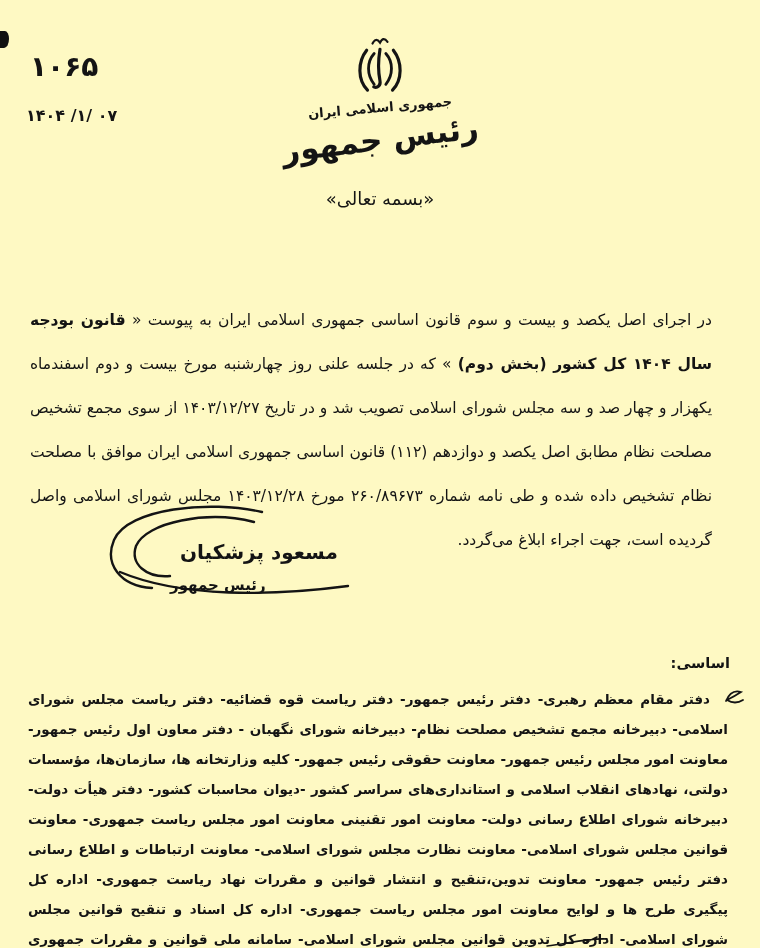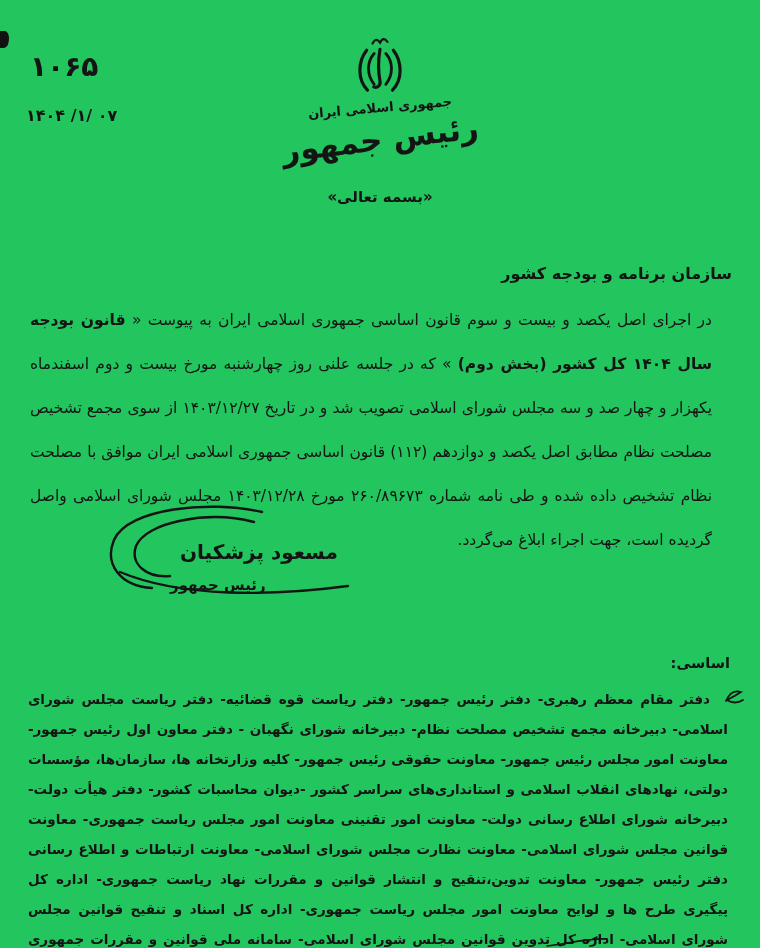--- a/index.html
+++ b/index.html
@@ -1,20 +1,20 @@
 <!DOCTYPE html>
 <html lang="fa"><head>
 <meta charset="utf-8">
 <style>
   html, body { margin: 0; padding: 0; background: #e8e8e8; }
   .page {
     position: relative;
     width: 760px;
     height: 948px;
-    background: #22c55e;
+    background: #fef9c3;
     color: #141414;
     font-family: "DejaVu Sans", sans-serif;
     overflow: hidden;
     margin: 0 auto;
   }
   .edge-artifact {
     position: absolute; left: 0; top: 31px;
     width: 9px; height: 17px;
     background: #111;
     border-radius: 0 60% 70% 0;
@@ -43,21 +43,21 @@
   .office-title {
     margin-top: 6px;
     font-size: 31px; font-weight: 600;
     transform: rotate(-7deg);
     white-space: nowrap;
     direction: rtl;
   }
   .invocation {
     position: absolute; left: 280px; top: 188px; width: 200px;
     text-align: center;
-    font-size: 15px; font-weight: bold;
+    font-size: 18px; font-weight: normal;
     direction: rtl;
   }
   .recipient {
     position: absolute; right: 28px; top: 264px;
     font-size: 16px; font-weight: bold;
     direction: rtl;
   }
   .letter-body {
     position: absolute; right: 48px; left: 30px; top: 298px;
     margin: 0;
@@ -120,21 +120,20 @@
         <path d="M14,17 C3,31 3,53 15,65" stroke-width="3.8"></path>
         <path d="M46,17 C57,31 57,53 45,65" stroke-width="3.8"></path>
       </g>
     </svg>
     <div class="state-name">جمهوری اسلامی ایران</div>
     <div class="office-title">رئیس جمهور</div>
   </div>
 
   <div class="invocation">«بسمه تعالی»</div>
 
-  <div class="recipient">سازمان برنامه و بودجه کشور</div>
 
   <p class="letter-body"><span>در اجرای اصل یکصد و بیست و سوم قانون اساسی جمهوری اسلامی ایران به پیوست « </span><b>قانون بودجه سال ۱۴۰۴ کل کشور (بخش دوم)</b><span> » که در جلسه علنی روز چهارشنبه مورخ بیست و دوم اسفندماه یکهزار و چهار صد و سه مجلس شورای اسلامی تصویب شد و در تاریخ ۱۴۰۳/۱۲/۲۷ از سوی مجمع تشخیص مصلحت نظام مطابق اصل یکصد و دوازدهم (۱۱۲) قانون اساسی جمهوری اسلامی ایران موافق با مصلحت نظام تشخیص داده شده و طی نامه شماره ۲۶۰/۸۹۶۷۳ مورخ ۱۴۰۳/۱۲/۲۸ مجلس شورای اسلامی واصل گردیده است، جهت اجراء ابلاغ می‌گردد.</span></p>
 
   <div class="signature-block">
     <svg class="sig-scribble" width="280" height="110" viewBox="0 0 280 110" aria-hidden="true">
       <g fill="none" stroke="#141414" stroke-width="2.4" stroke-linecap="round">
         <path d="M172,14 C120,2 38,10 24,42 C14,66 30,88 62,90"></path>
         <path d="M164,24 C118,12 56,24 46,48 C40,66 56,80 80,78"></path>
         <path d="M30,74 C92,100 182,98 258,88"></path>
       </g>

